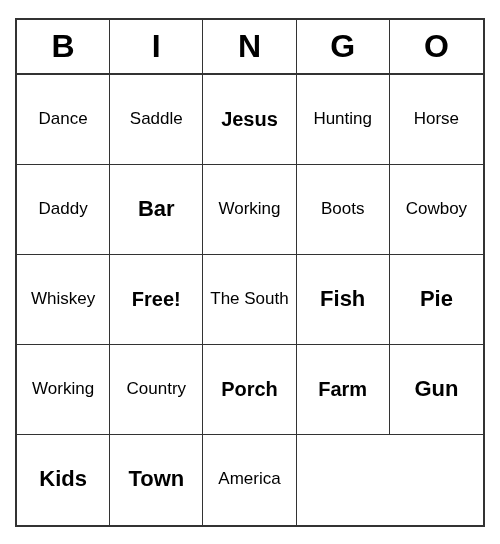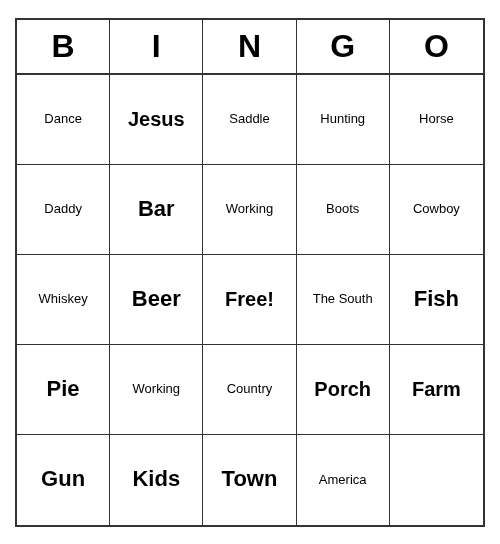--- a/index.html
+++ b/index.html
@@ -77,43 +77,43 @@
       font-size: 22px;
       font-weight: bold;
     }
 
     .cell-text.medium {
       font-size: 20px;
       font-weight: bold;
     }
 
     .cell-text.small {
-      font-size: 13px;
+      font-size: 17px;
     }
   </style>
 </head>
 <body>
 
 <div class="bingo-card">
   <div class="bingo-header">
   <div class="bingo-header-cell">B</div>
       <div class="bingo-header-cell">I</div>
       <div class="bingo-header-cell">N</div>
       <div class="bingo-header-cell">G</div>
       <div class="bingo-header-cell">O</div>
     </div>
   <div class="bingo-grid">
   <div class="bingo-cell">
         <span class="cell-text small">Dance</span>
       </div>
       <div class="bingo-cell">
-        <span class="cell-text medium">Jesus</span>
+        <span class="cell-text small">Saddle</span>
       </div>
       <div class="bingo-cell">
-        <span class="cell-text small">Saddle</span>
+        <span class="cell-text medium">Jesus</span>
       </div>
       <div class="bingo-cell">
         <span class="cell-text small">Hunting</span>
       </div>
       <div class="bingo-cell">
         <span class="cell-text small">Horse</span>
       </div>
       <div class="bingo-cell">
         <span class="cell-text small">Daddy</span>
       </div>
@@ -124,23 +124,20 @@
         <span class="cell-text small">Working</span>
       </div>
       <div class="bingo-cell">
         <span class="cell-text small">Boots</span>
       </div>
       <div class="bingo-cell">
         <span class="cell-text small">Cowboy</span>
       </div>
       <div class="bingo-cell">
         <span class="cell-text small">Whiskey</span>
-      </div>
-      <div class="bingo-cell">
-        <span class="cell-text large">Beer</span>
       </div>
       <div class="bingo-cell">
         <span class="cell-text medium">Free!</span>
       </div>
       <div class="bingo-cell">
         <span class="cell-text small">The South</span>
       </div>
       <div class="bingo-cell">
         <span class="cell-text large">Fish</span>
       </div>

